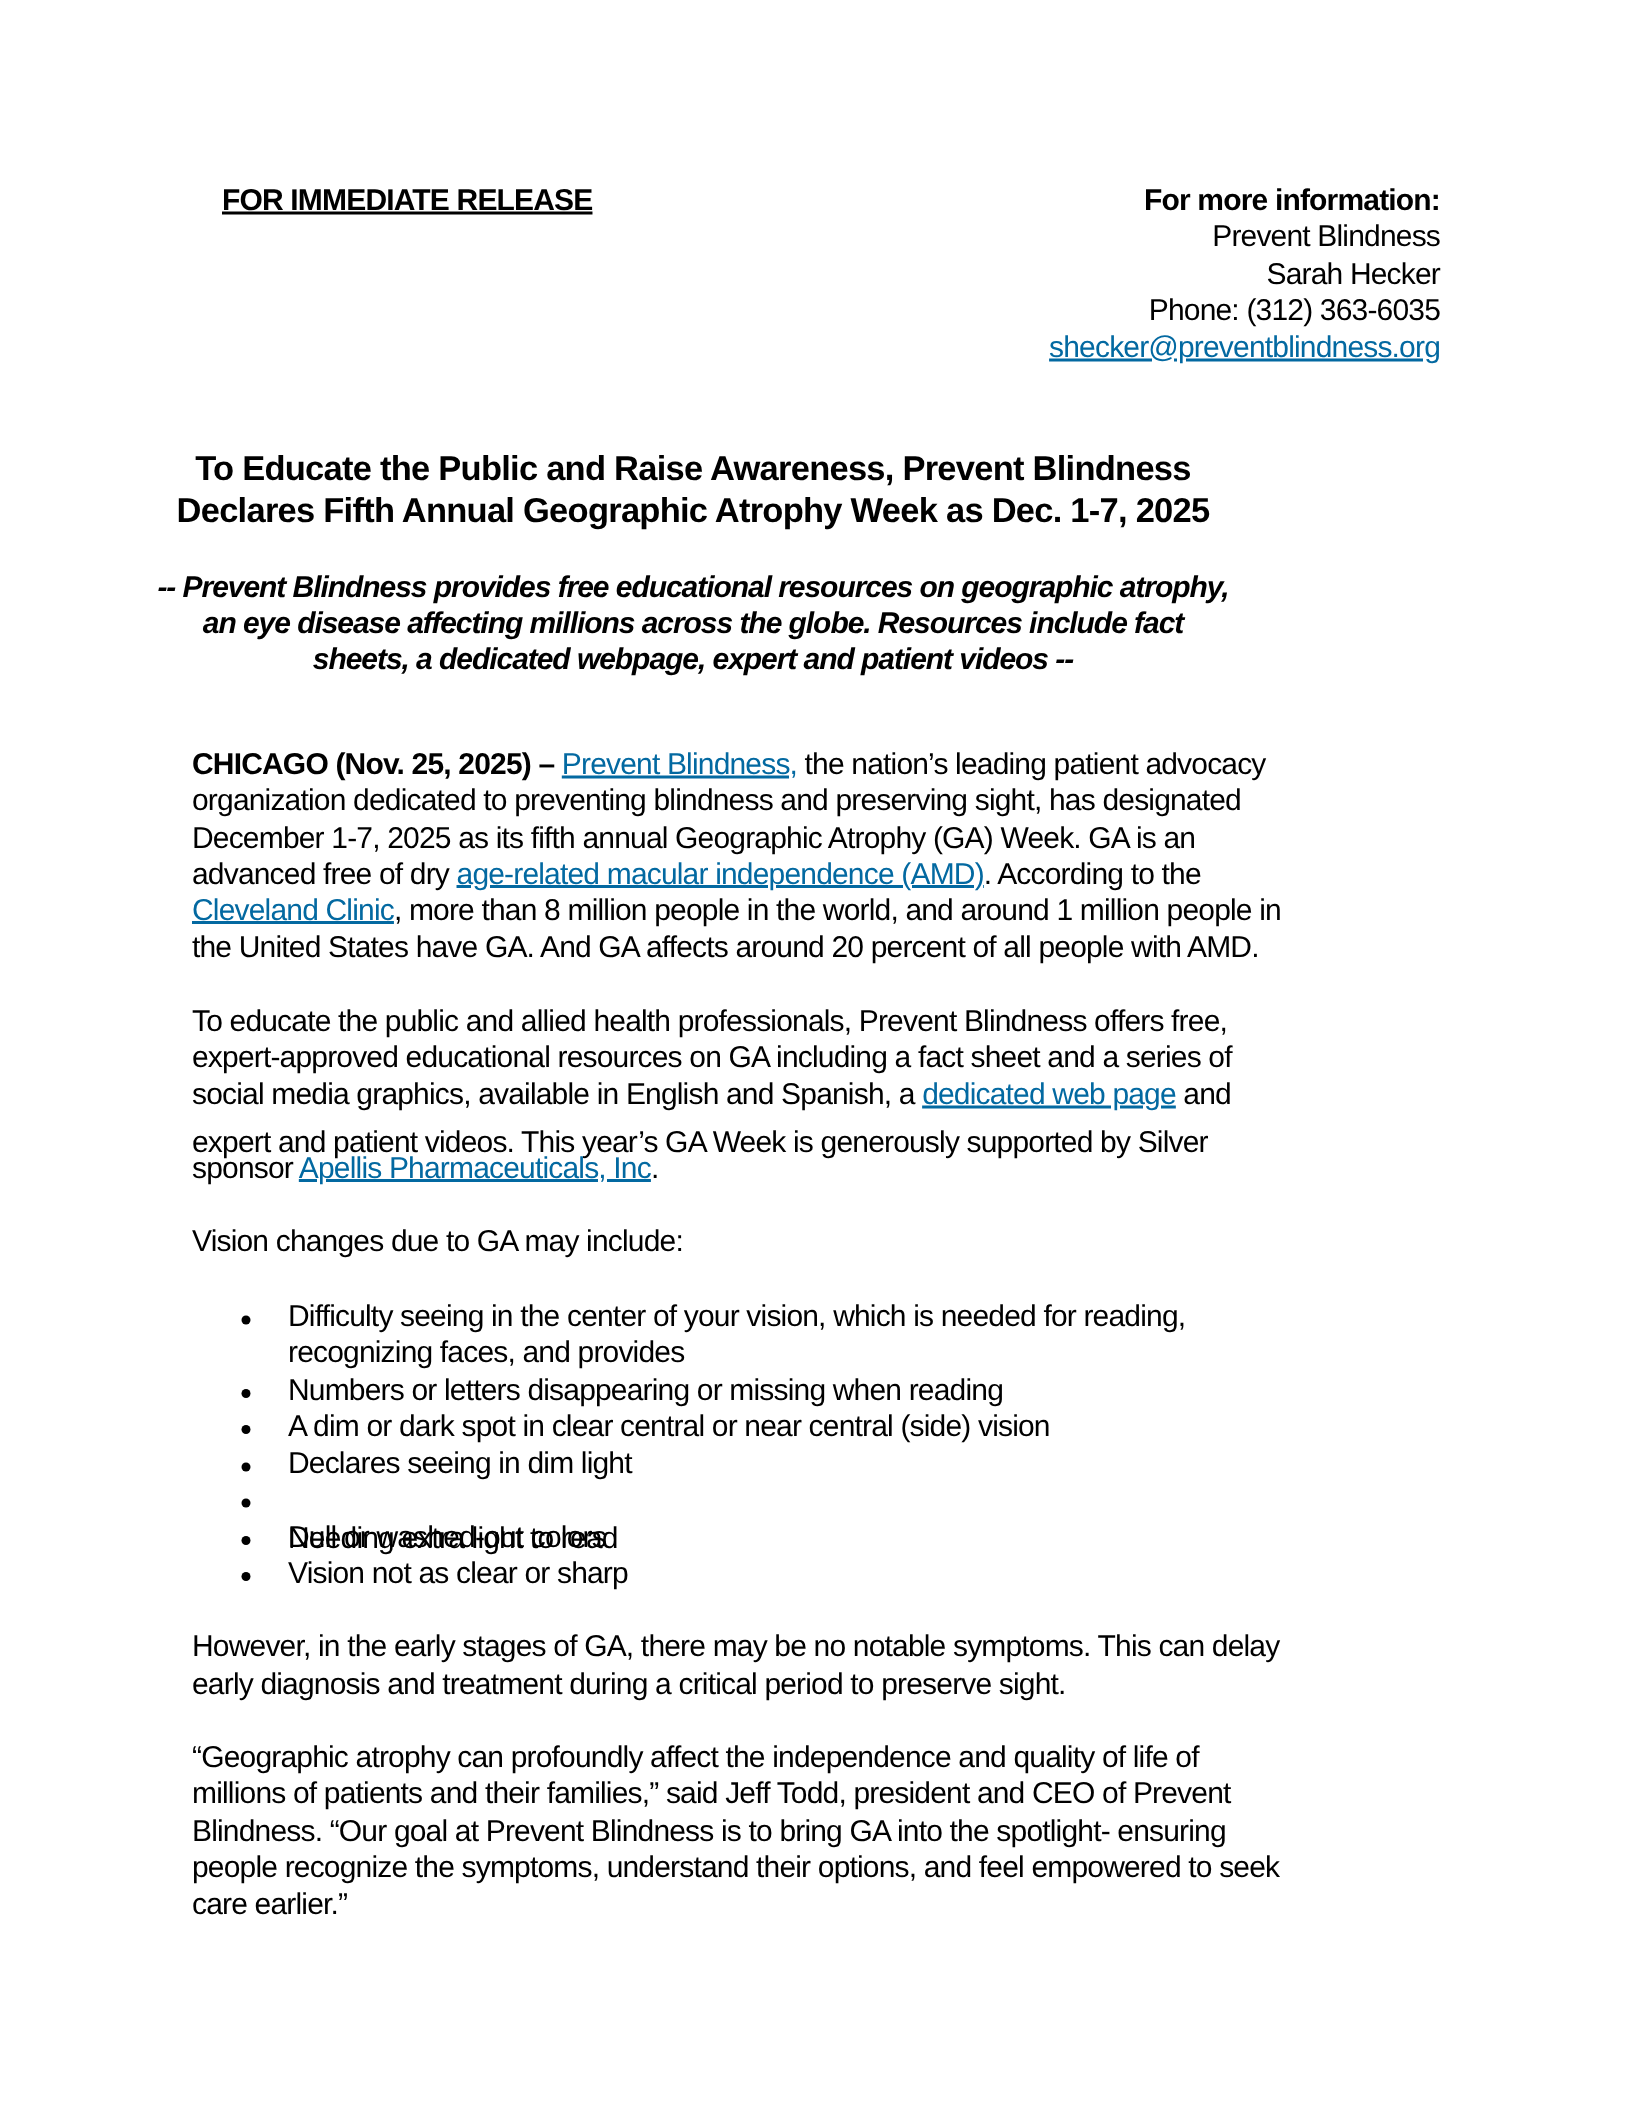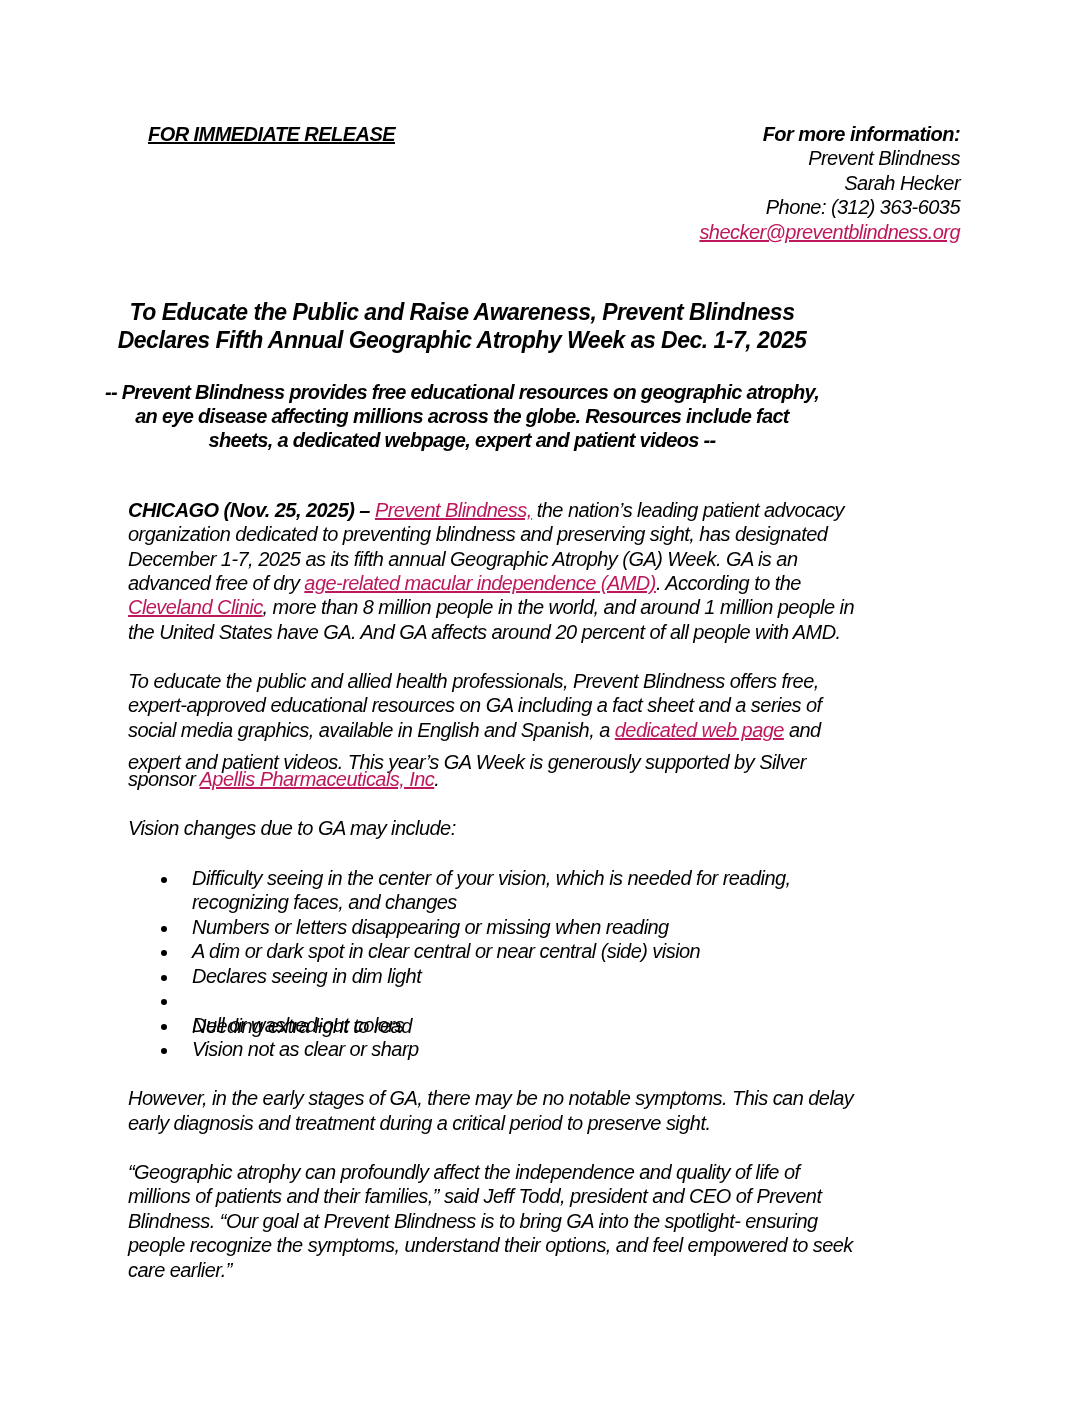--- a/index.html
+++ b/index.html
@@ -1,22 +1,22 @@
 <!DOCTYPE html>
 <html><head>
 <meta charset="utf-8">
 <style>
   html, body { margin: 0; padding: 0; background: #ffffff; }
   body { width: 1088px; height: 1408px; position: relative; overflow: hidden;
          font-family: "Liberation Sans", sans-serif; color: #000; }
   .ln { position: absolute; white-space: nowrap; font-size: 20px; line-height: 24px;
-        letter-spacing: -0.55px; font-style: italic; }
+        letter-spacing: -0.55px; }
   .b { font-weight: bold; }
   .u { text-decoration: underline; }
-  a { color: #be185d; text-decoration: underline; text-align: right; }
+  a { color: #0369a1; text-decoration: underline; text-align: right; }
   .r { text-align: right; }
   .c { text-align: center; left: 0; width: 924px; }
   .title { font-size: 23px; font-weight: bold; line-height: 28px; letter-spacing: -0.5px; }
   .sub { font-style: italic; font-weight: bold; letter-spacing: -0.7px; }
   .bullet { position: absolute; width: 6px; height: 6px; border-radius: 50%; background: #000; }
 </style>
 </head>
 <body>
 
 <div class="ln b u" style="left:148px; top:122px;">FOR IMMEDIATE RELEASE</div>
@@ -46,21 +46,21 @@
 <div class="ln" style="left:128px; top:693px;">expert-approved educational resources on GA including a fact sheet and a series of</div>
 <div class="ln" style="left:128px; top:718px;"><span>social media graphics, available in English and Spanish, a </span><a>dedicated web page</a><span> and</span></div>
 <div class="ln" style="left:128px; top:750px;">expert and patient videos. This year’s GA Week is generously supported by Silver</div>
 <div class="ln" style="left:128px; top:767px;"><span>sponsor </span><a>Apellis Pharmaceuticals, Inc</a><span>.</span></div>
 
 <div class="ln" style="left:128px; top:816px;">Vision changes due to GA may include:</div>
 
 <div>
   <span class="bullet" style="left:161px; top:877px;"></span>
   <div class="ln" style="left:192px; top:866px;">Difficulty seeing in the center of your vision, which is needed for reading,</div>
-  <div class="ln" style="left:192px; top:890px;">recognizing faces, and changes</div>
+  <div class="ln" style="left:192px; top:890px;">recognizing faces, and provides</div>
   <span class="bullet" style="left:161px; top:926px;"></span>
   <div class="ln" style="left:192px; top:915px;">Numbers or letters disappearing or missing when reading</div>
   <span class="bullet" style="left:161px; top:950px;"></span>
   <div class="ln" style="left:192px; top:939px;">A dim or dark spot in clear central or near central (side) vision</div>
   <span class="bullet" style="left:161px; top:975px;"></span>
   <div class="ln" style="left:192px; top:964px;">Declares seeing in dim light</div>
   <span class="bullet" style="left:161px; top:999px;"></span>
   <div class="ln" style="left:192px; top:1014px;">Needing extra light to read</div>
   <span class="bullet" style="left:161px; top:1024px;"></span>
   <div class="ln" style="left:192px; top:1013px;">Dull or washed-out colors</div>

